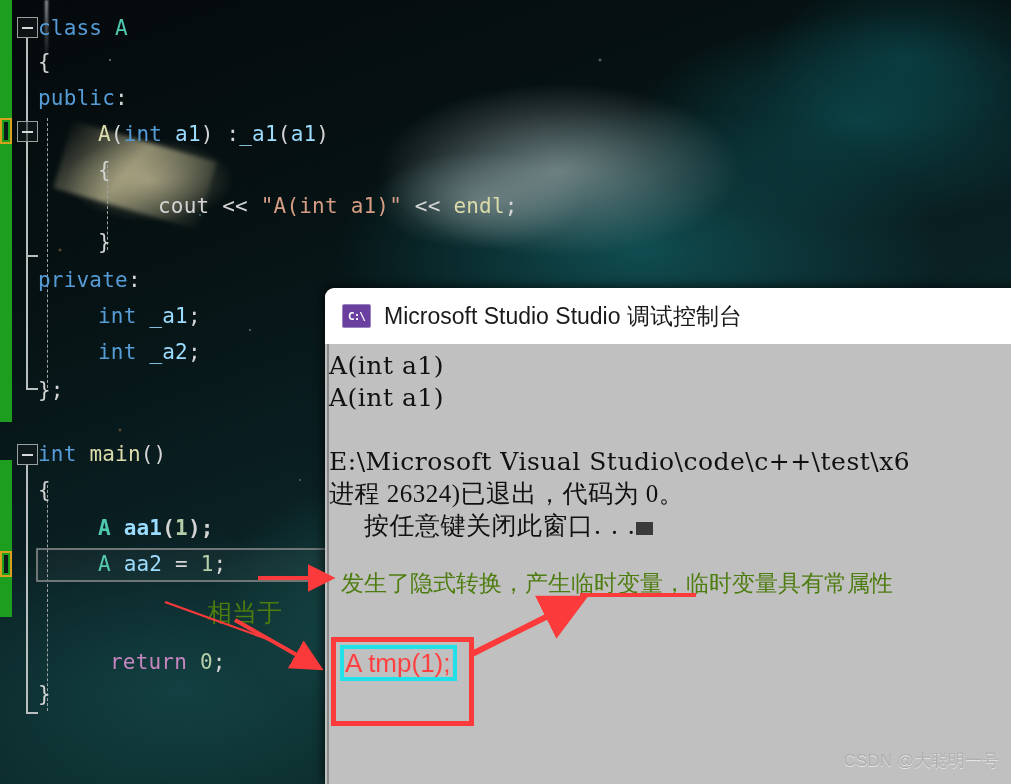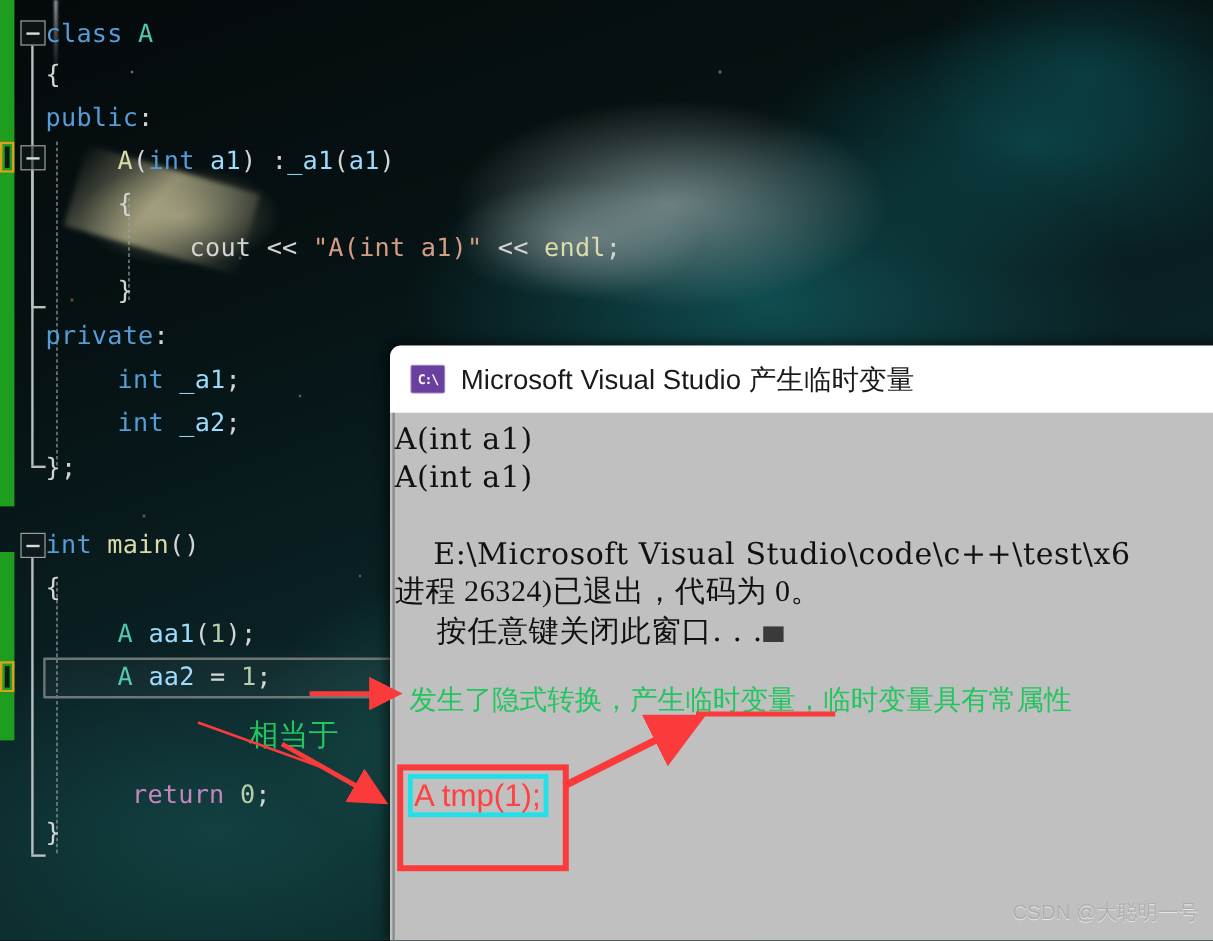--- a/index.html
+++ b/index.html
@@ -73,21 +73,21 @@
     display:flex;align-items:center;justify-content:center;margin-right:13px;flex:0 0 auto;}
   #console .appicon span{font-family:"DejaVu Sans Mono","Liberation Mono",monospace;font-size:11px;color:#fff;font-weight:bold;letter-spacing:-1px;}
   #console .titletext{font-size:23px;color:#1a1a1a;font-family:"Liberation Sans",sans-serif;white-space:nowrap;}
   #console .body{position:relative;height:440px;}
   #console .outline{position:absolute;left:2px;top:0;width:2px;height:440px;background:#8a8a8a;}
   .cline{position:absolute;left:4px;font-family:"DejaVu Serif","Liberation Serif",serif;
     font-size:25px;line-height:25px;color:#111;white-space:pre;letter-spacing:.5px;}
   .caret{display:inline-block;width:17px;height:13px;background:#3a3a3a;vertical-align:-1px;}
 
   
-  .ann{position:absolute;color:#22c55e;font-family:Liberation Serif, serif;white-space:nowrap;}
+  .ann{position:absolute;color:#4d7c0f;font-family:Liberation Serif, serif;white-space:nowrap;}
   .annbig{font-size:25px;}
   .annmid{font-size:23px;}
   svg.ov{position:absolute;left:0;top:0;width:1011px;height:784px;overflow:visible;pointer-events:none;}
   .redbox{position:absolute;border:5px solid #fb3b3b;box-sizing:border-box;}
   .cyanbox{position:absolute;border:4px solid #22e0e8;box-sizing:border-box;}
   .codeann{position:absolute;color:#ff4141;font-size:26px;font-family:"Liberation Sans",sans-serif;white-space:nowrap;}
 
   .watermark{position:absolute;right:12px;bottom:12px;font-size:17px;color:#aeaeae;
     font-family:"Liberation Sans",sans-serif;white-space:nowrap;text-shadow:0 1px 0 rgba(255,255,255,.6);}
 </style>
@@ -141,42 +141,42 @@
     <div class="code" style="left:98px;top:160px;"><span class="op">{</span></div>
     <div class="code" style="left:158px;top:196px;"><span class="op">cout &lt;&lt; </span><span class="st">"A(int a1)"</span><span class="op"> &lt;&lt; </span><span class="pl">endl</span><span class="op">;</span></div>
     <div class="code" style="left:98px;top:232px;"><span class="op">}</span></div>
     <div class="code" style="left:38px;top:270px;"><span class="kw">private</span><span class="op">:</span></div>
     <div class="code" style="left:98px;top:306px;"><span class="kw">int</span><span class="op"> </span><span class="id">_a1</span><span class="op">;</span></div>
     <div class="code" style="left:98px;top:342px;"><span class="kw">int</span><span class="op"> </span><span class="id">_a2</span><span class="op">;</span></div>
     <div class="code" style="left:38px;top:380px;"><span class="op">};</span></div>
 
     <div class="code" style="left:38px;top:444px;"><span class="kw">int</span><span class="op"> </span><span class="pl">main</span><span class="op">()</span></div>
     <div class="code" style="left:38px;top:480px;"><span class="op">{</span></div>
-    <div class="code" style="left:98px;top:518px;"><span class="ty">A</span><span class="op"> </span><span class="id">aa1</span><span class="op">(</span><span class="num">1</span><span class="op">);</span></div>
+    <div class="code" style="left:98px;top:518px;font-weight:bold;"><span class="ty">A</span><span class="op"> </span><span class="id">aa1</span><span class="op">(</span><span class="num">1</span><span class="op">);</span></div>
     <div class="code" style="left:98px;top:554px;"><span class="ty">A</span><span class="op"> </span><span class="id">aa2</span><span class="op"> = </span><span class="num">1</span><span class="op">;</span></div>
     <div class="code" style="left:110px;top:628px;margin-top:24px;"><span class="ctl">return</span><span class="op"> </span><span class="num">0</span><span class="op">;</span></div>
     <div class="code" style="left:38px;top:684px;"><span class="op">}</span></div>
 
     <div class="curline" style="left:36px;top:548px;width:316px;height:34px;"></div>
   </div>
 
   <div class="ann annbig" style="left:207px;top:596px;">相当于</div>
 
   <div id="console">
     <div class="titlebar">
       <div class="appicon">
           <span>C:\</span>
         </div>
-      <div class="titletext">Microsoft Visual Studio 产生临时变量</div>
+      <div class="titletext">Microsoft Studio Studio 调试控制台</div>
     </div>
     <div class="body">
       <div class="outline"></div>
       <div class="cline" style="top:9px;">A(int a1)</div>
       <div class="cline" style="top:41px;">A(int a1)</div>
-      <div class="cline" style="top:105px;padding-left:32px;">E:\Microsoft Visual Studio\code\c++\test\x6</div>
+      <div class="cline" style="top:105px;">E:\Microsoft Visual Studio\code\c++\test\x6</div>
       <div class="cline" style="top:137px;font-family:Liberation Serif, serif;">进程 26324)已退出，代码为 0。</div>
       <div class="cline" style="top:169px;padding-left:35px;"><span>按任意键关闭此窗口. . .</span><span class="caret"></span></div>
     </div>
   </div>
 
   <div class="ann annmid" style="left:341px;top:568px;">发生了隐式转换，产生临时变量，临时变量具有常属性</div>
 
   <div class="redbox" style="left:331px;top:637px;width:143px;height:89px;"></div>
   <div class="cyanbox" style="left:340px;top:645px;width:117px;height:36px;"></div>
   <div class="codeann" style="left:345px;top:648px;">A tmp(1);</div>

